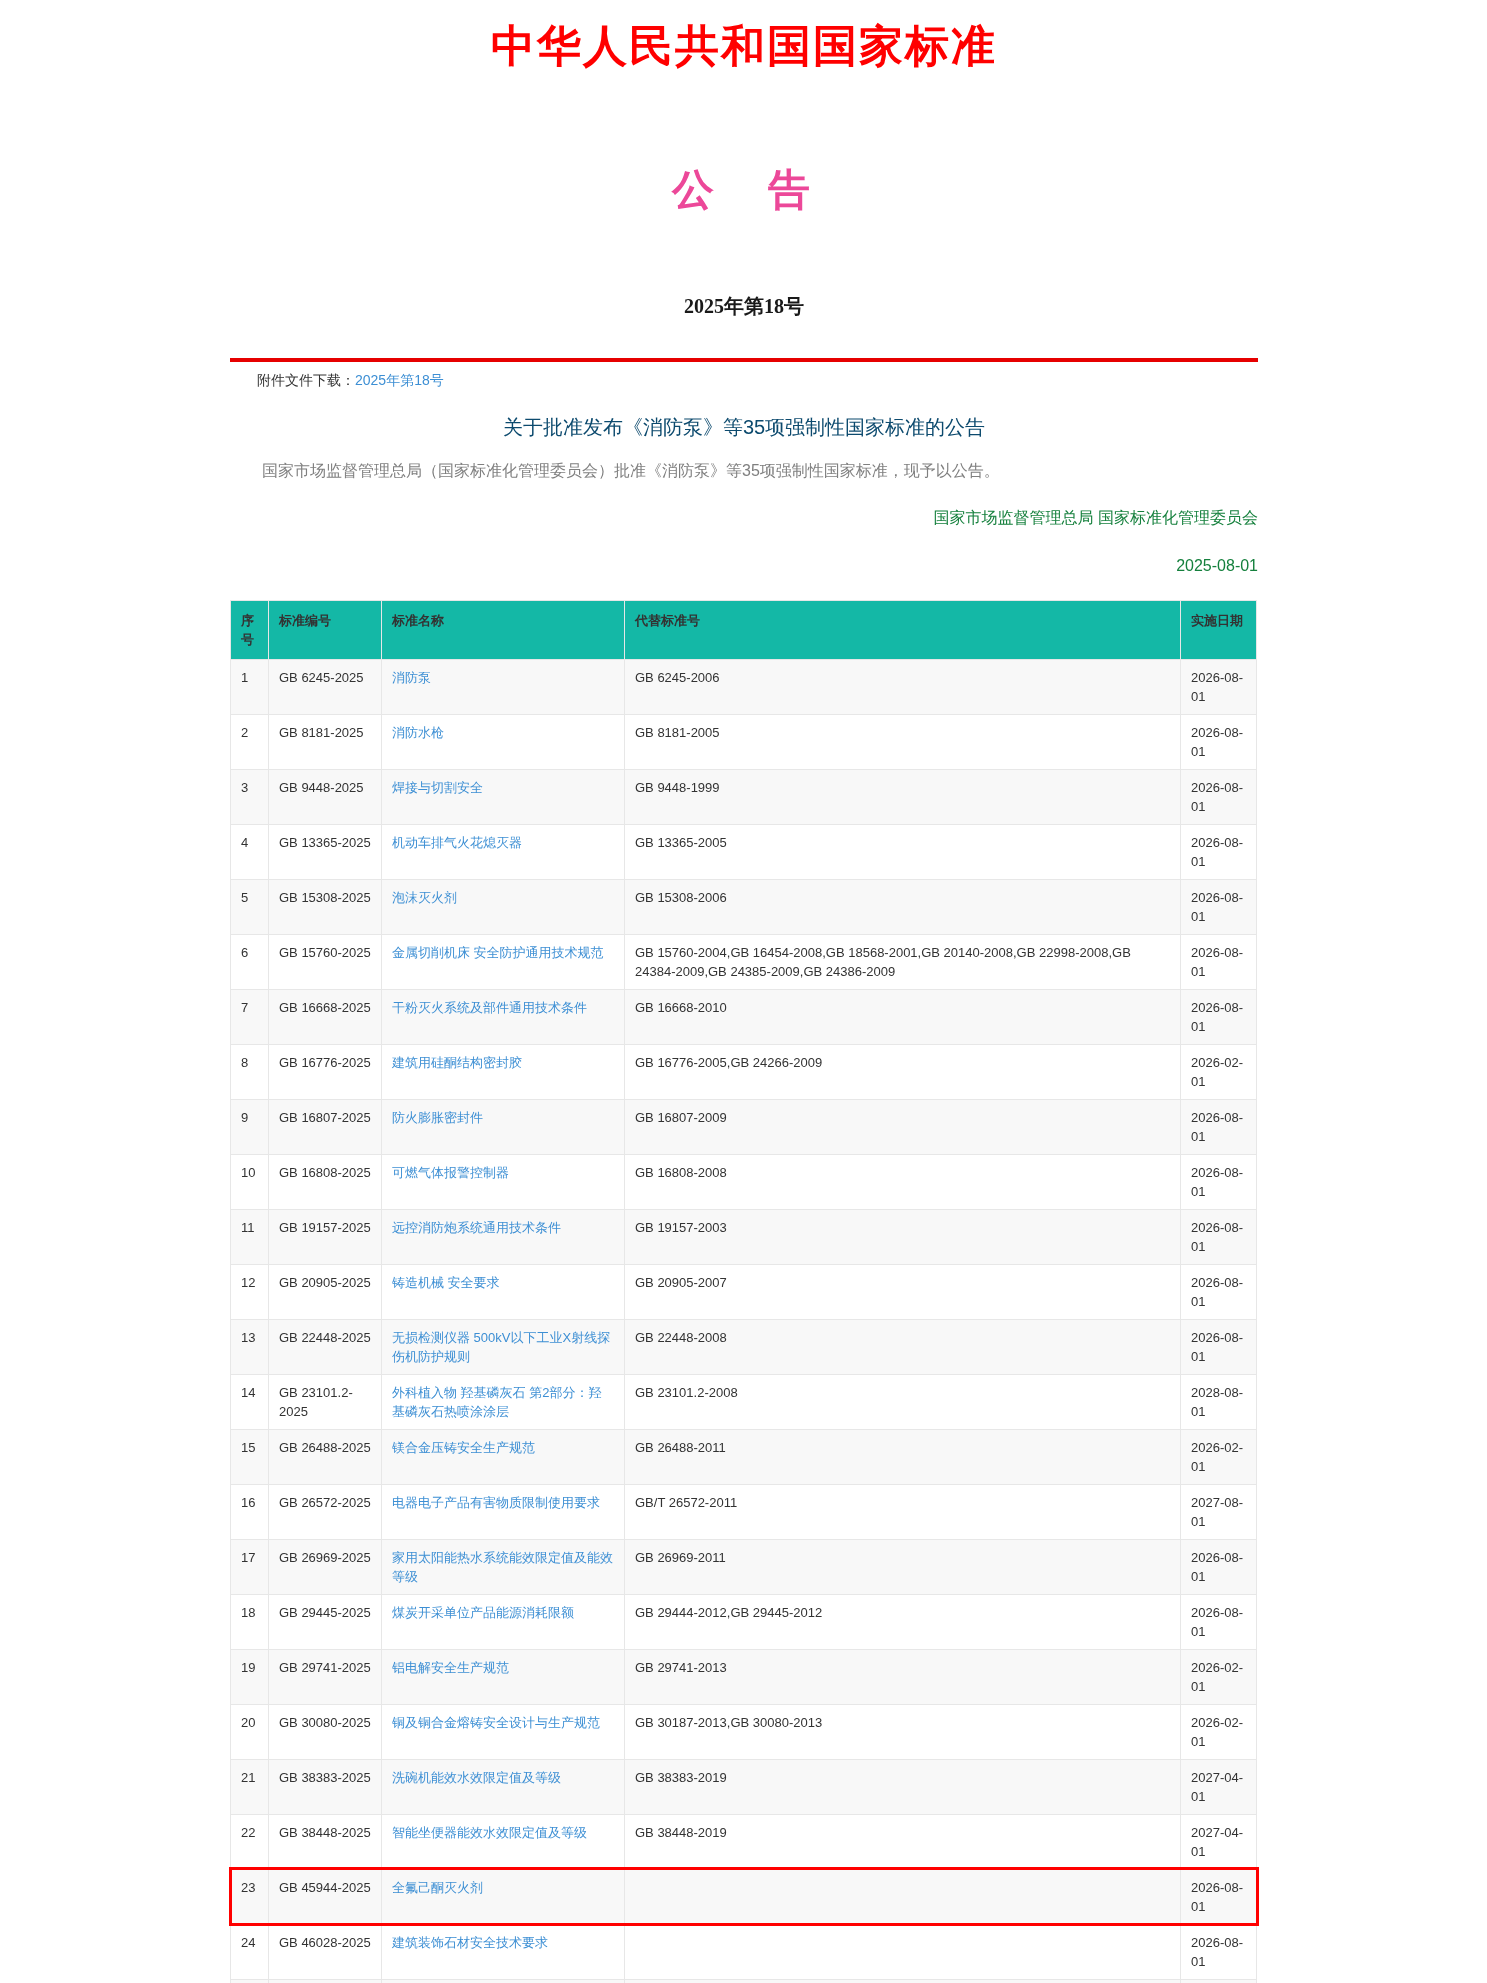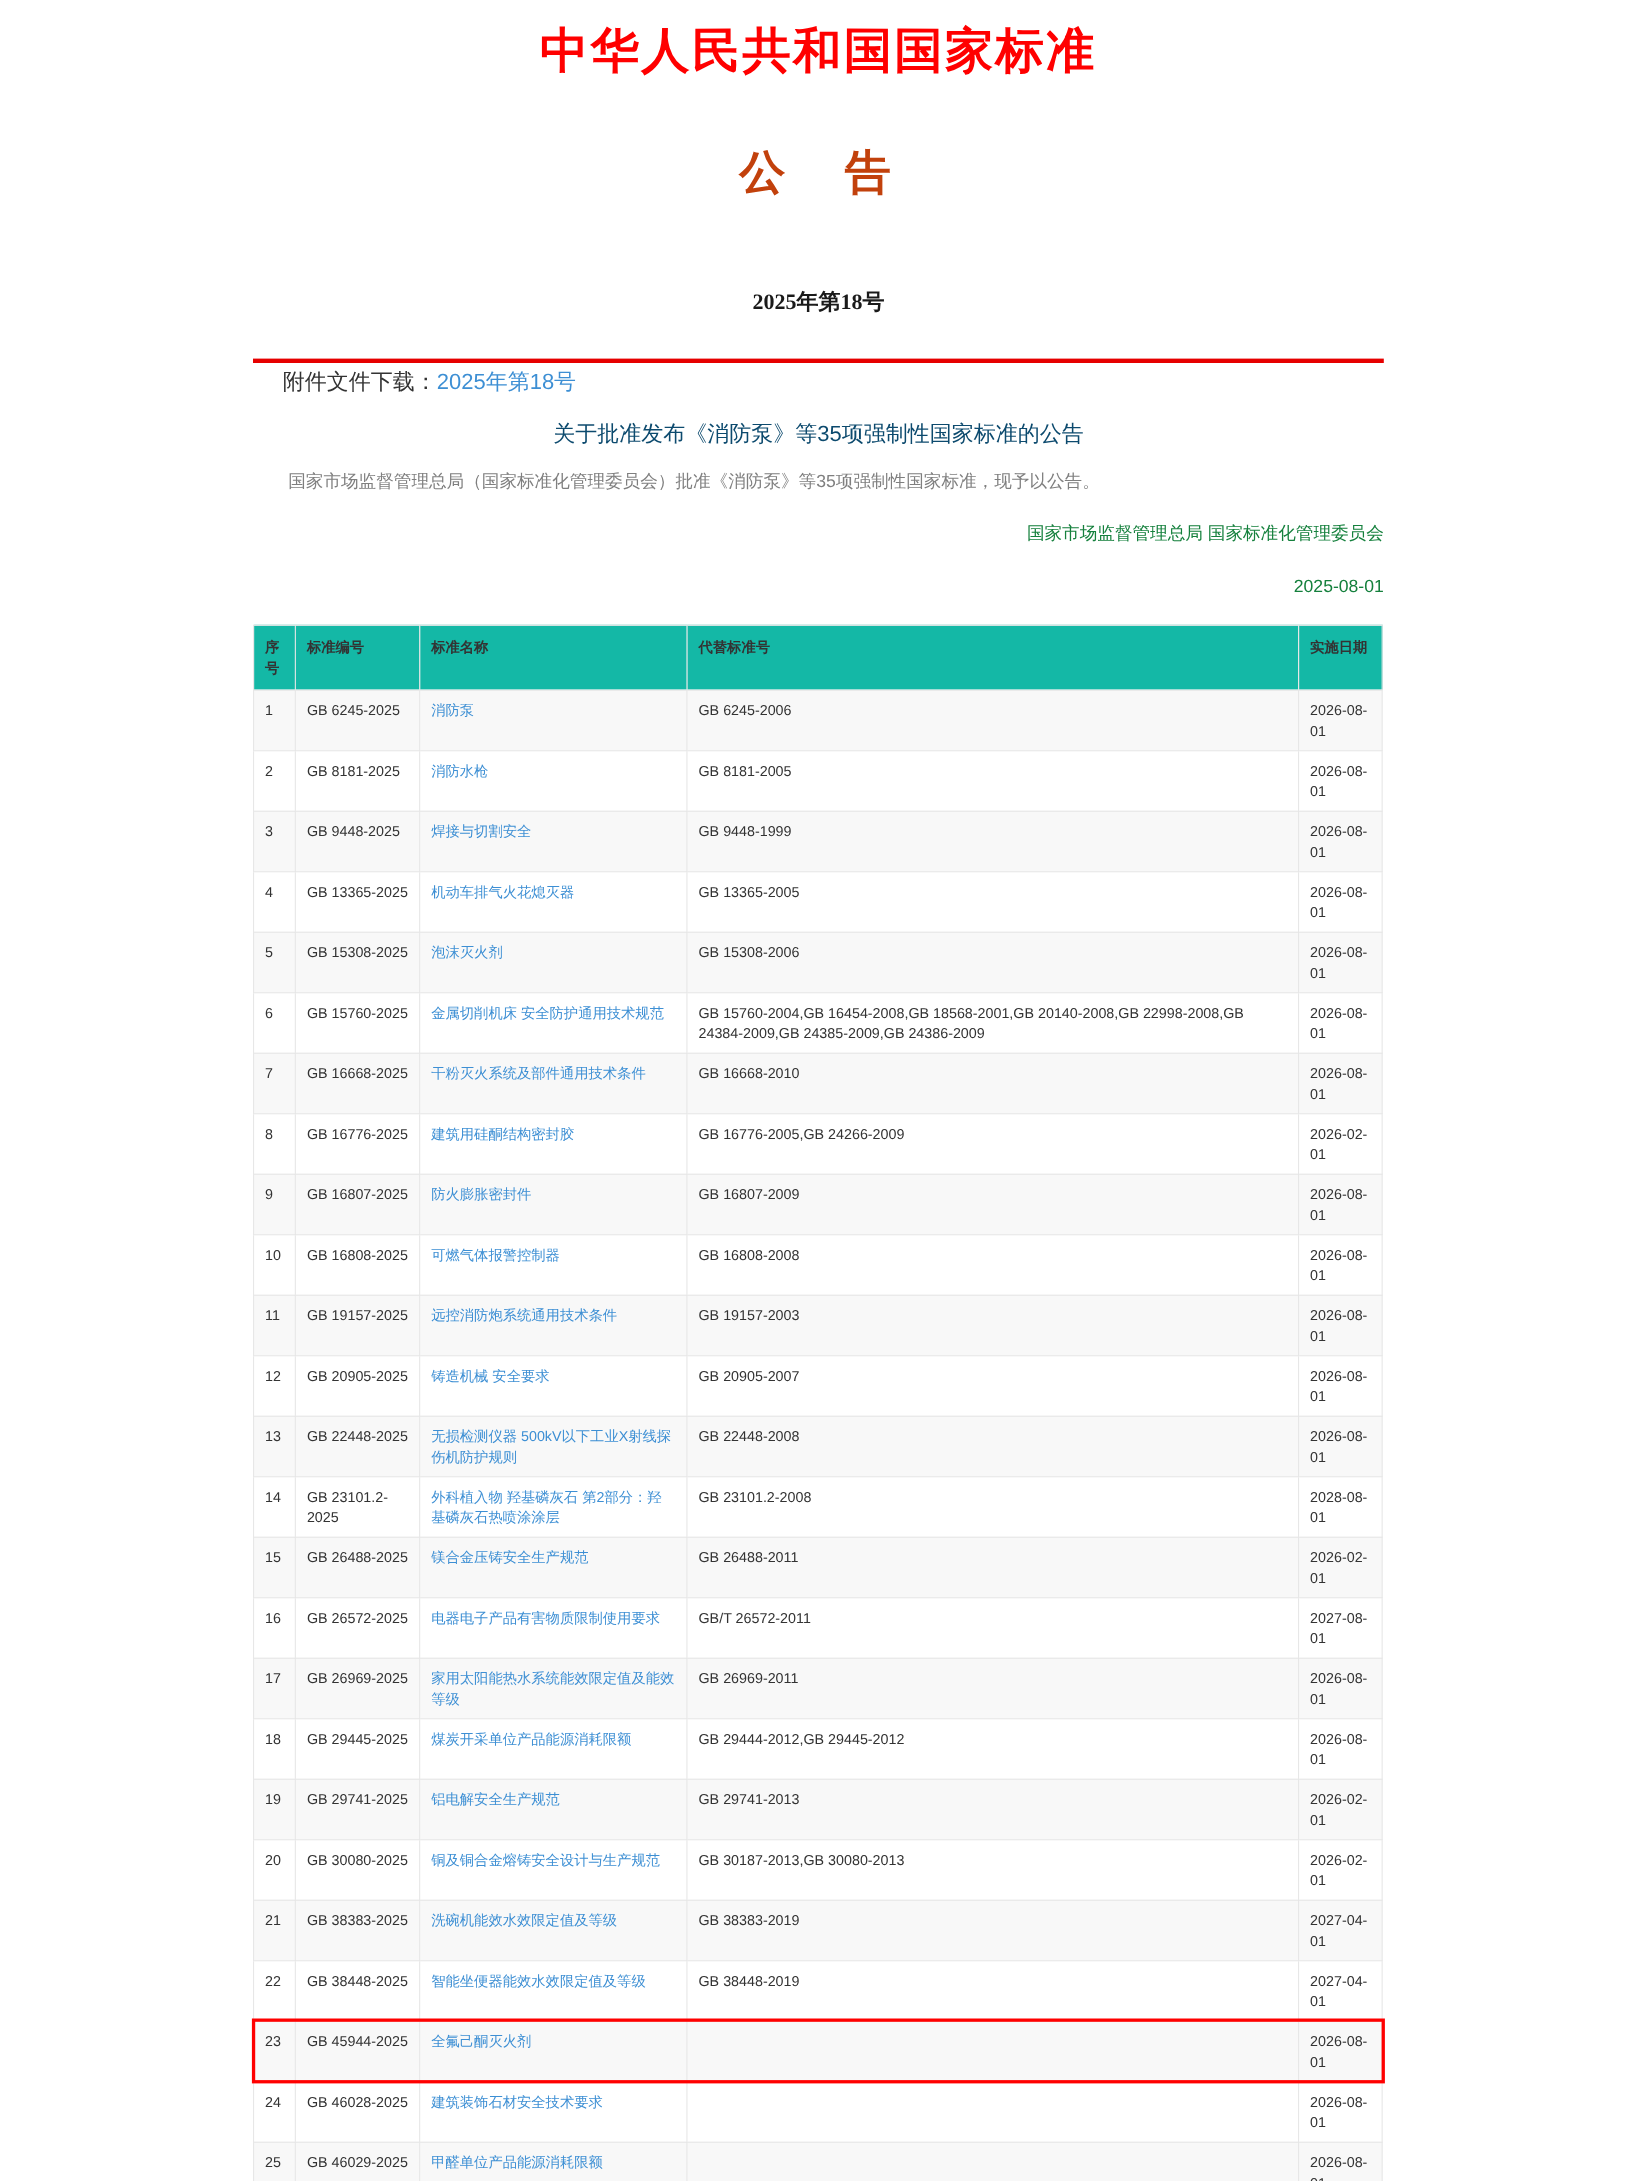--- a/index.html
+++ b/index.html
@@ -8,35 +8,35 @@
     font-family:"Liberation Sans","DejaVu Sans",sans-serif;color:#333;
   }
   .content{width:1028px;margin-left:230px;}
   .page-title{
     margin:22px 0 0 0;text-align:center;
     font-family:"Liberation Serif","DejaVu Serif",serif;
     font-size:44px;line-height:1.15;font-weight:700;color:#ff0000;
     letter-spacing:2px;
   }
   .gazette-title{
-    margin:62px 0 0 0;text-align:center;
+    margin:94px 0 0 0;text-align:center;
     font-family:"Liberation Serif","DejaVu Serif",serif;
-    font-size:42px;line-height:1.1;font-weight:700;color:#c2410c;
+    font-size:42px;line-height:1.1;font-weight:700;color:#ec4899;
     letter-spacing:6px;
   }
   .issue-number{
     margin-top:80px;text-align:center;
     font-family:"Liberation Serif","DejaVu Serif",serif;
     font-size:20px;color:#1a1a1a;font-weight:700;
   }
   .red-line{
     margin-top:38px;height:4px;background:#e60000;border:none;width:100%;
   }
   .attachment-row{
-    margin-top:7px;font-size:20px;color:#333;line-height:20px;padding-left:27px;
+    margin-top:7px;font-size:14px;color:#333;line-height:20px;padding-left:27px;
   }
   .attachment-row a{
     color:#3d8fd4;text-decoration:none;cursor:pointer;
   }
   .notice-title{
     margin:24px 0 0 0;text-align:center;
     font-size:20px;font-weight:400;color:#0c4a6e;line-height:1.3;
   }
   .notice-body{
     margin:18px 0 0 0;font-size:16px;color:#7f7f7f;line-height:26px;

